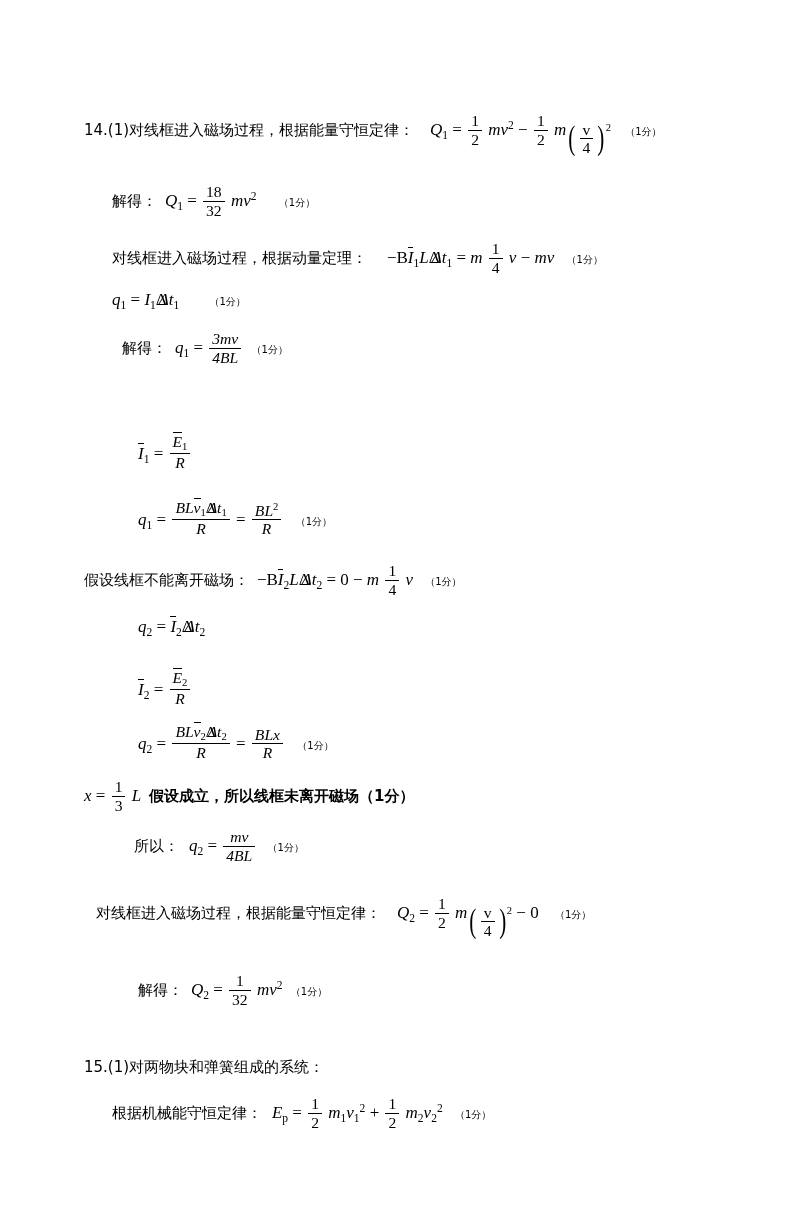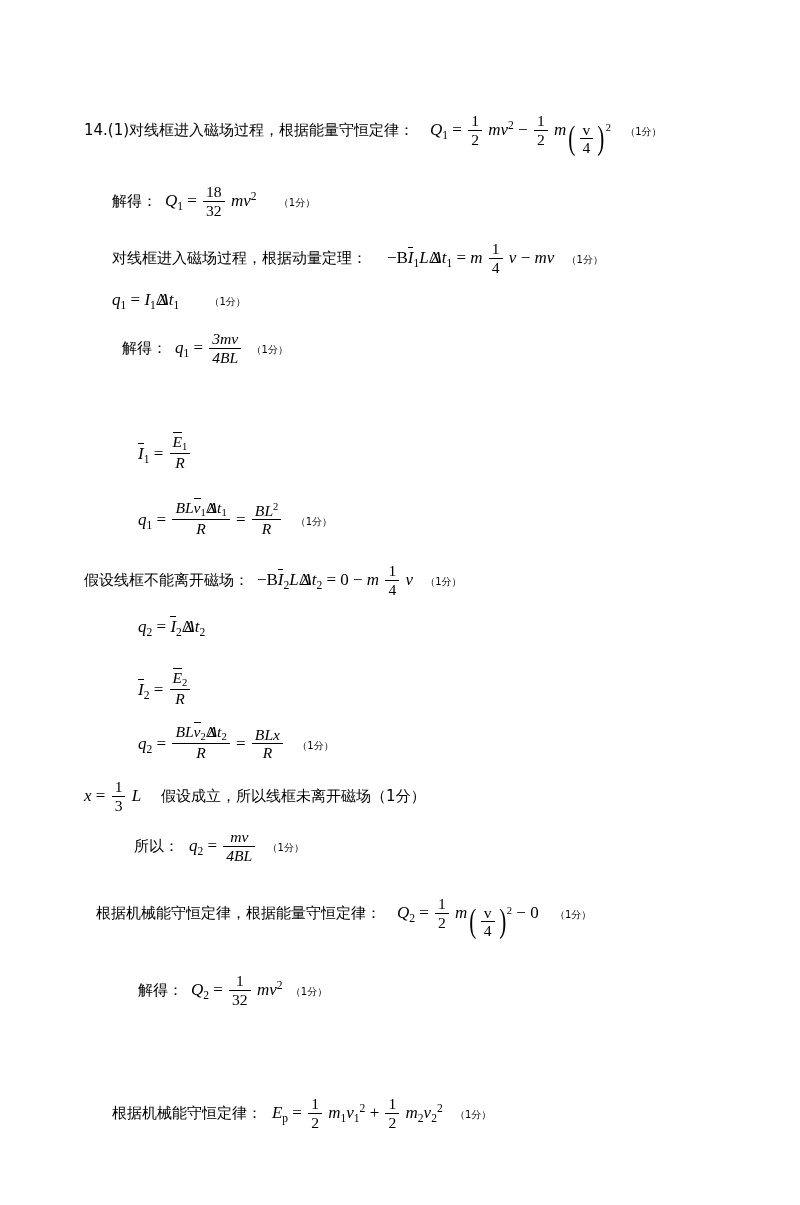--- a/index.html
+++ b/index.html
@@ -230,35 +230,35 @@
     <span class="score" style="margin-left:8px;">（1分）</span>
   </div>
 
   <div class="line" style="left:84px; top:778px;">
     <span class="mathv">
       <span>x</span>
       <span class="upr">=</span>
       <span class="frac"><span class="num">1</span><span class="den">3</span></span>
       <span>L</span>
     </span>
-    <span class="cn" style="margin-left:16px;">假设成立，所以线框未离开磁场（1分）</span>
+    <span class="cn" style="margin-left:4px;font-weight:bold;">假设成立，所以线框未离开磁场（1分）</span>
   </div>
 
   <div class="line" style="left:134px; top:828px;">
     <span class="cn">所以：</span>
     <span class="mathv" style="margin-left:6px;">
       <span>q</span><span class="sub">2</span>
       <span class="upr">=</span>
       <span class="frac"><span class="num ital">mv</span><span class="den ital">4BL</span></span>
     </span>
     <span class="score" style="margin-left:6px;">（1分）</span>
   </div>
 
   <div class="line" style="left:96px; top:895px;">
-    <span class="cn">根据机械能守恒定律，根据能量守恒定律：</span>
+    <span class="cn">对线框进入磁场过程，根据能量守恒定律：</span>
     <span class="mathv" style="margin-left:12px;">
       <span>Q</span><span class="sub">2</span>
       <span class="upr">=</span>
       <span class="frac"><span class="num">1</span><span class="den">2</span></span>
       <span>m</span><span class="bigparen"><span class="pl">(</span><span class="frac"><span class="num">v</span><span class="den">4</span></span><span class="pr">)</span><span class="paren-sup">2</span></span>
       <span class="upr">−</span>
       <span class="upr">0</span>
     </span>
     <span class="score" style="margin-left:12px;">（1分）</span>
   </div>
@@ -267,20 +267,23 @@
     <span class="cn">解得：</span>
     <span class="mathv" style="margin-left:4px;">
       <span>Q</span><span class="sub">2</span>
       <span class="upr">=</span>
       <span class="frac"><span class="num">1</span><span class="den">32</span></span>
       <span>m</span><span>v</span><span class="sup">2</span>
     </span>
     <span class="score" style="margin-left:4px;">（1分）</span>
   </div>
 
+  <div class="line" style="left:84px; top:1058px;">
+    <span class="num-label">15.(1)对两物块和弹簧组成的系统：</span>
+  </div>
 
   <div class="line" style="left:112px; top:1095px;">
     <span class="cn">根据机械能守恒定律：</span>
     <span class="mathv" style="margin-left:6px;">
       <span>E</span><span class="sub">p</span>
       <span class="upr">=</span>
       <span class="frac"><span class="num">1</span><span class="den">2</span></span>
       <span>m</span><span class="sub">1</span><span>v</span><span class="sub">1</span><span class="sup">2</span>
       <span class="upr">+</span>
       <span class="frac"><span class="num">1</span><span class="den">2</span></span>

